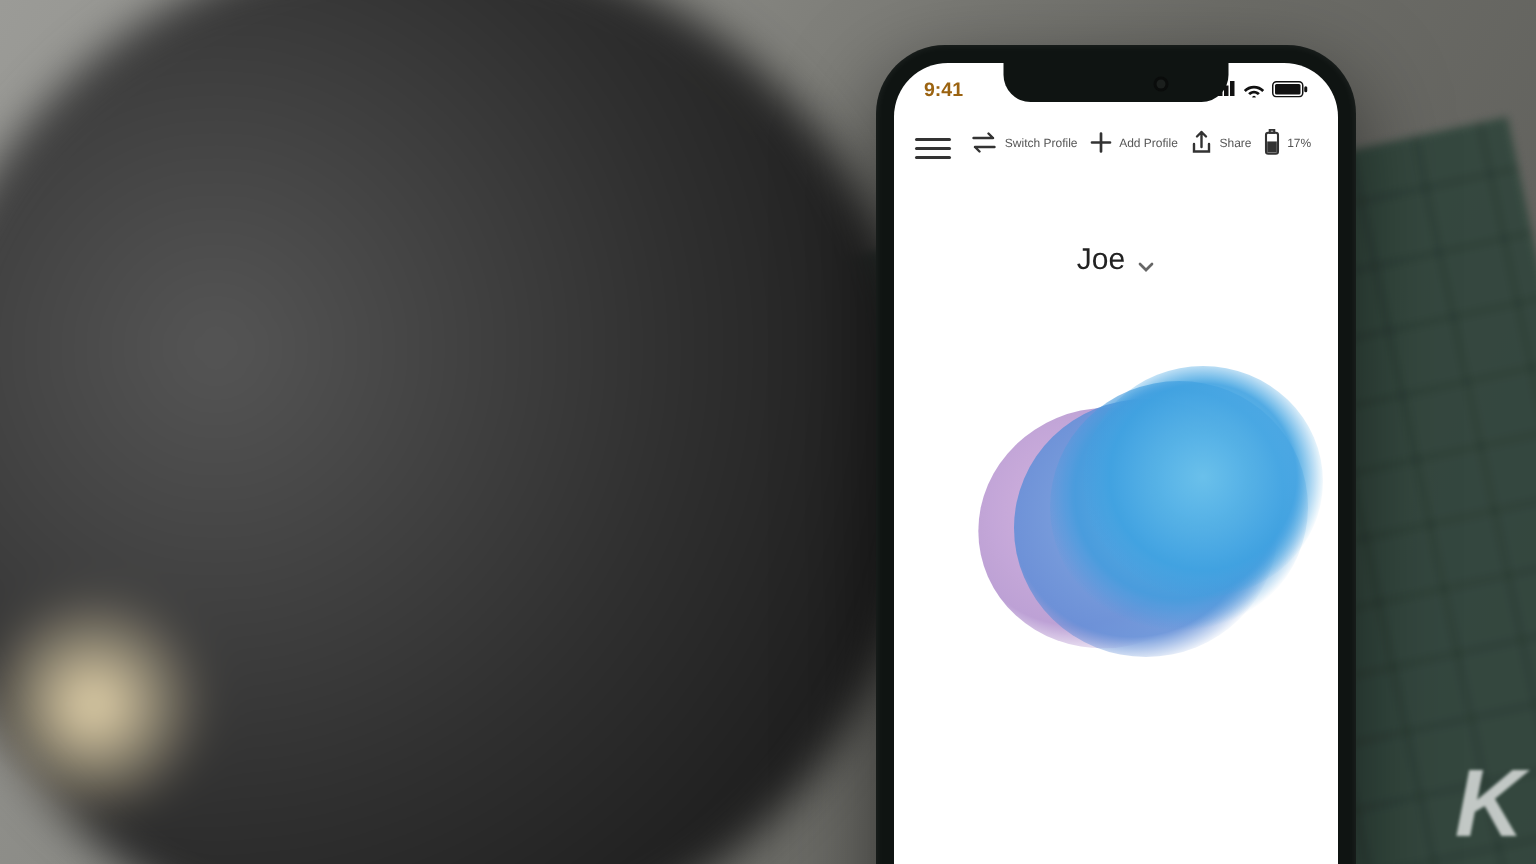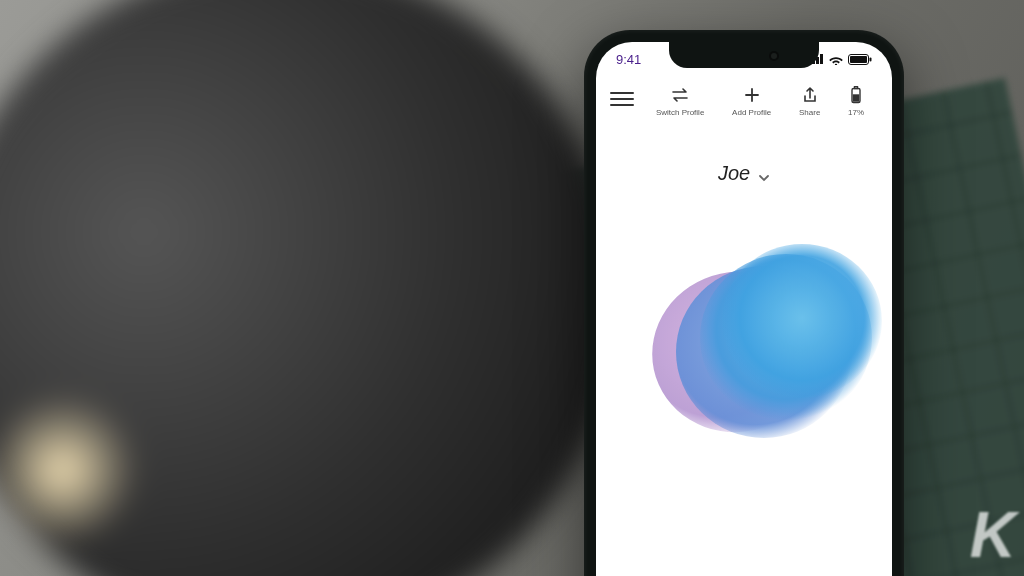--- a/index.html
+++ b/index.html
@@ -50,46 +50,46 @@
     border-bottom-left-radius:18px; border-bottom-right-radius:18px;
     z-index:20;
   }
   .notch::before{
     content:""; position:absolute; right:42px; top:11px; width:6px; height:6px;
     border-radius:50%; background:#1b1f1d; box-shadow:0 0 0 2px #0a0c0b;
   }
   .status-bar {
     position:absolute; top:0; left:0; right:0; height:34px;
     display:flex; justify-content:space-between; align-items:center;
-    padding:0 20px; font-size:13px; font-weight:400; color:#4c1d95; z-index:15;
+    padding:0 20px; font-size:13px; font-weight:700; color:#a16207; z-index:15;
   }
   .status-right { display:flex; gap:4px; align-items:center; }
   .signal-icon, .wifi-icon, .batt-icon { display:inline-block; }
   .signal-icon { width:16px; height:10px; background:
     linear-gradient(#111,#111) 0 7px/3px 3px no-repeat,
     linear-gradient(#111,#111) 4px 5px/3px 5px no-repeat,
     linear-gradient(#111,#111) 8px 3px/3px 7px no-repeat,
     linear-gradient(#111,#111) 12px 0/3px 10px no-repeat; }
   .wifi-icon svg, .batt-icon svg { display:block; }
   
   .toolbar {
     position:absolute; top:44px; left:0; right:0;
     display:flex; align-items:flex-start; padding:0 14px; gap:8px;
   }
   .hamburger { width:24px; display:flex; flex-direction:column; gap:4px; margin-top:6px; cursor:pointer; }
   .hamburger span { height:2px; background:#333; border-radius:1px; }
   .tool-items { flex:1; display:flex; justify-content:space-around; }
-  .tool-item { display:flex; flex-direction:column; align-items:center; gap:4px; color:#333; cursor:pointer; }
+  .tool-item { display:flex; align-items:center; gap:4px; color:#333; cursor:pointer; }
   .tool-item .ico { height:18px; display:flex; align-items:center; justify-content:center; color:#333; }
   .tool-item .lbl { font-size:8px; color:#555; white-space:nowrap; }
   
   .profile-row {
     position:absolute; top:120px; left:0; right:0;
     display:flex; justify-content:center; align-items:flex-end; gap:8px;
-    color:#222; cursor:pointer;font-style:italic;
+    color:#222; cursor:pointer;
   }
   .profile-name { font-size:20px; font-weight:500; }
   .chev { font-size:14px; color:#666; }
   
   .viz { position:absolute; top:190px; left:0; right:0; height:230px; pointer-events:none; }
   .blob1,.blob2,.blob3,.blob4 { position:absolute; border-radius:50%; }
   .blob1 { left:56px; top:40px; width:170px; height:160px;
     background:radial-gradient(circle at 40% 40%, #d7b3e2 0%, #bfa0da 55%, rgba(191,160,218,0) 72%);
     transform:rotate(-12deg); }
   .blob2 { left:80px; top:34px; width:176px; height:172px;

